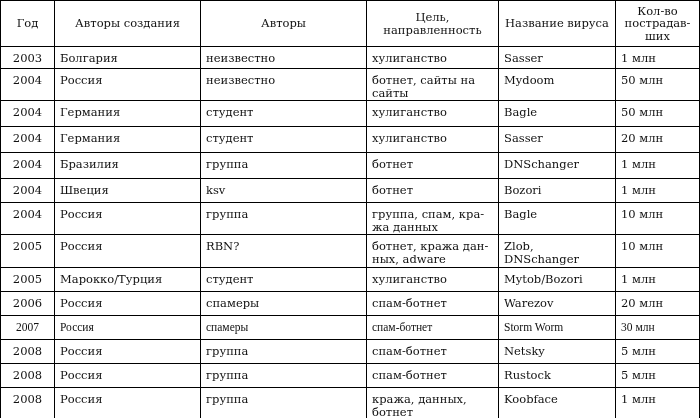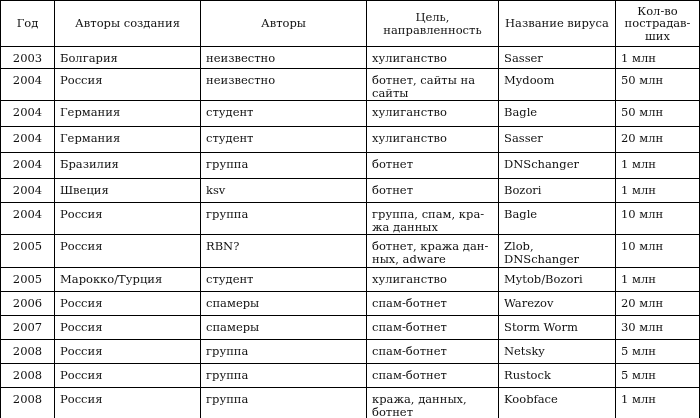--- a/index.html
+++ b/index.html
@@ -122,21 +122,21 @@
         <td>1 млн</td>
       </tr>
       <tr style="height: 24px;">
         <td class="year">2006</td>
         <td>Россия</td>
         <td>спамеры</td>
         <td>спам-ботнет</td>
         <td>Warezov</td>
         <td>20 млн</td>
       </tr>
-      <tr style="height: 24px;">
+      <tr style="height: 24px; font-family: Liberation Serif, serif;">
         <td class="year">2007</td>
         <td>Россия</td>
         <td>спамеры</td>
         <td>спам-ботнет</td>
         <td>Storm Worm</td>
         <td>30 млн</td>
       </tr>
       <tr style="height: 24px;">
         <td class="year">2008</td>
         <td>Россия</td>

